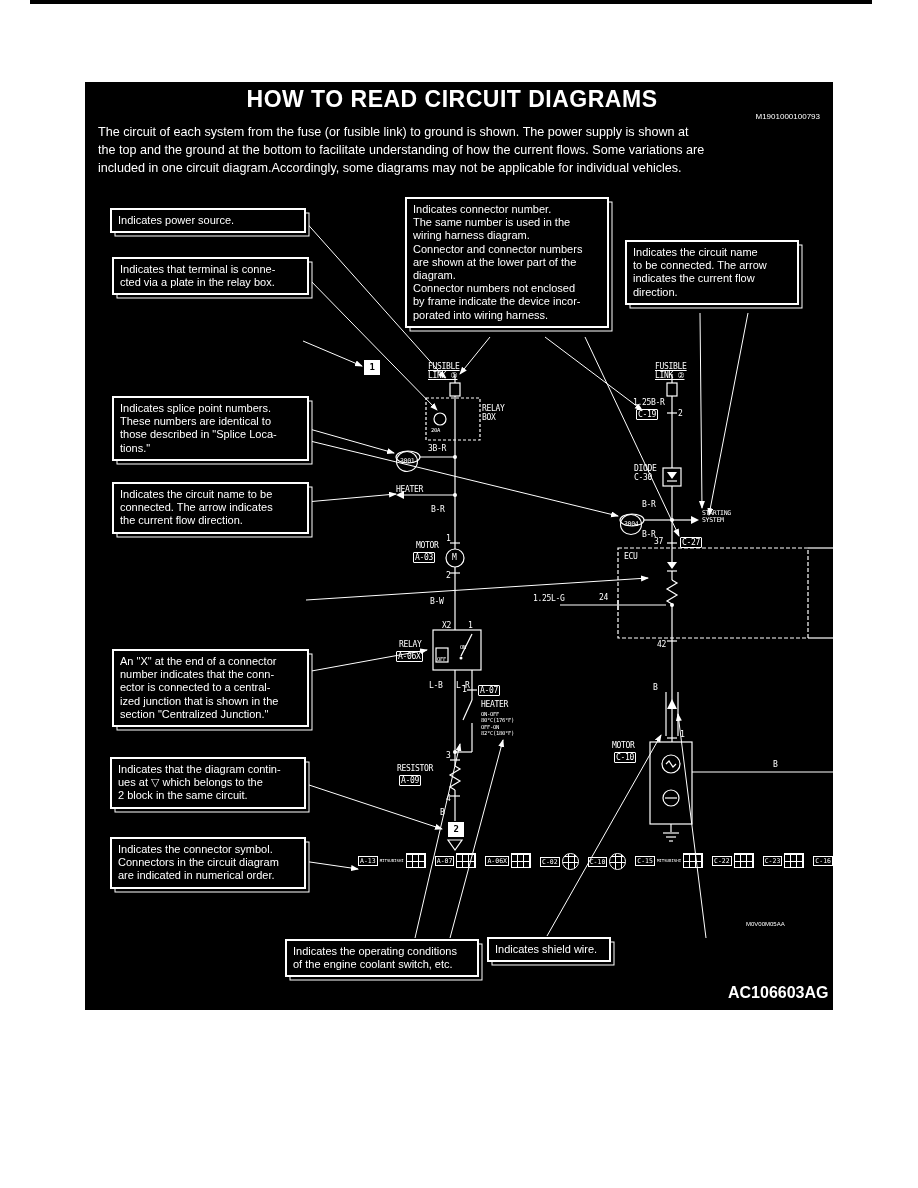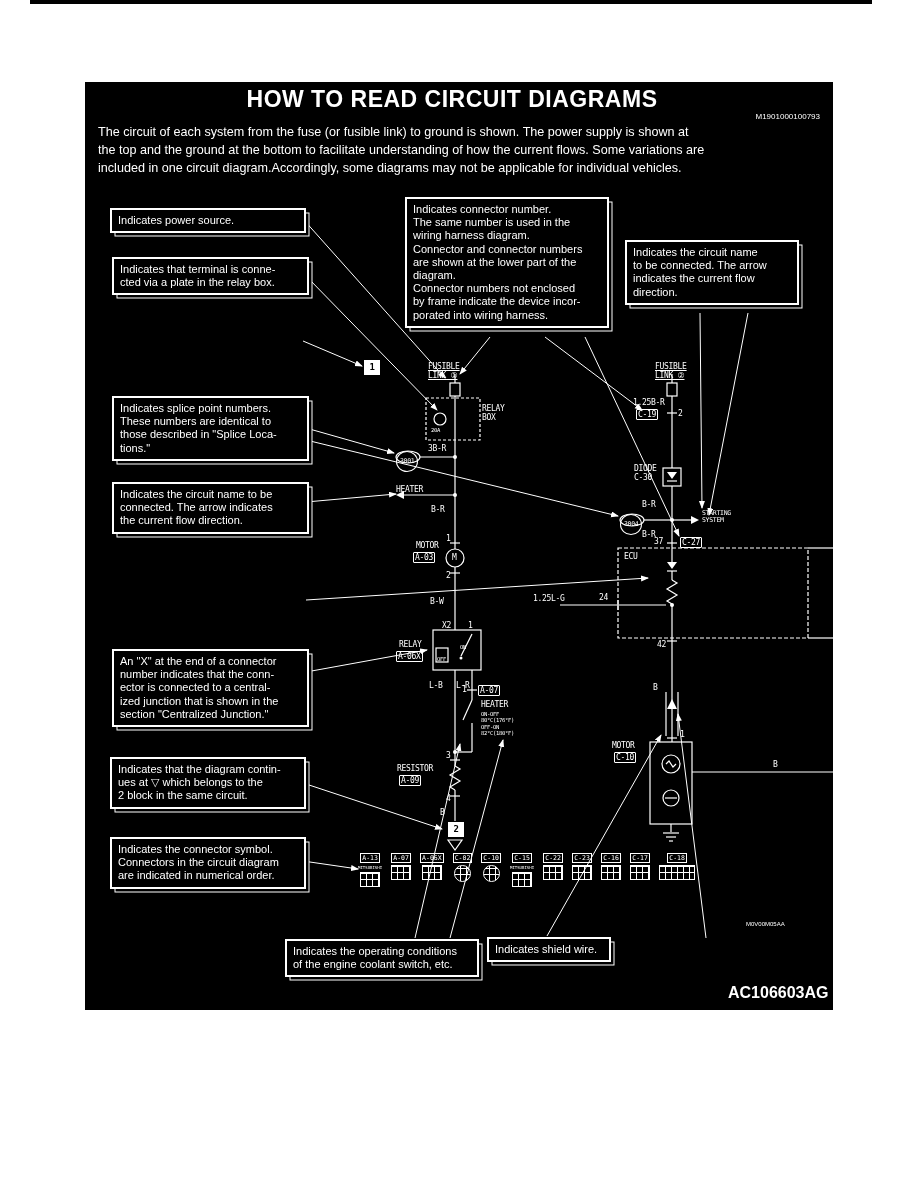--- a/index.html
+++ b/index.html
@@ -21,21 +21,21 @@
       line-height:1.15;white-space:pre;letter-spacing:-0.3px;z-index:2;}
   .boxed{border:1px solid #fff;padding:0 1px;border-radius:1px;}
   .oval{border:1px solid #fff;border-radius:50%;padding:6px 3px;font-size:6.5px;}
   .tiny{font-size:5.5px;}
   .small{font-size:6.5px;}
   .blockmark{background:#fff;color:#000;border:1px solid #fff;width:14px;height:13px;
       text-align:center;font:bold 9px/13px "DejaVu Sans Mono",monospace;padding:0;}
   #figcode{position:absolute;left:728px;top:984px;color:#fff;font-size:16px;font-weight:bold;z-index:2;}
   #drawcode{position:absolute;left:746px;top:921px;color:#fff;font-size:6px;z-index:2;}
   .conn-row{position:absolute;left:358px;top:853px;display:flex;gap:9px;align-items:flex-start;z-index:2;}
-  .conn-item{display:flex;flex-direction:column;align-items:center;gap:2px;}
+  .conn-item{display:flex;flex-direction:row;align-items:center;gap:2px;}
   .conn-label{color:#fff;font-family:"DejaVu Sans Mono",monospace;font-size:6.5px;
       border:1px solid #fff;padding:0 1px;white-space:nowrap;}
   .conn-sub{color:#fff;font-family:"DejaVu Sans Mono",monospace;font-size:4px;}
   .conn-glyph{width:18px;height:13px;border:1px solid #fff;background:
       repeating-linear-gradient(90deg,transparent 0 5px,#fff 5px 6px),
       repeating-linear-gradient(0deg,transparent 0 5.5px,#fff 5.5px 6.5px);}
   .conn-glyph.round{width:15px;height:15px;border-radius:50%;}
   .conn-glyph.wide{width:34px;}
 </style>
 </head>

